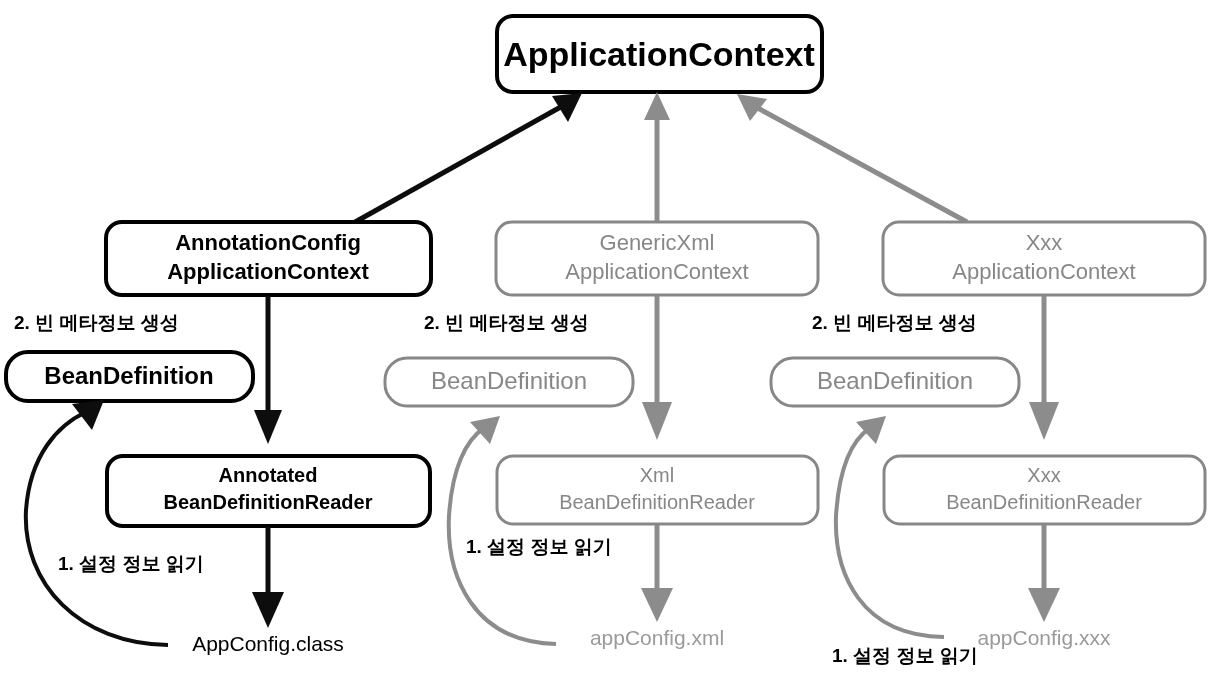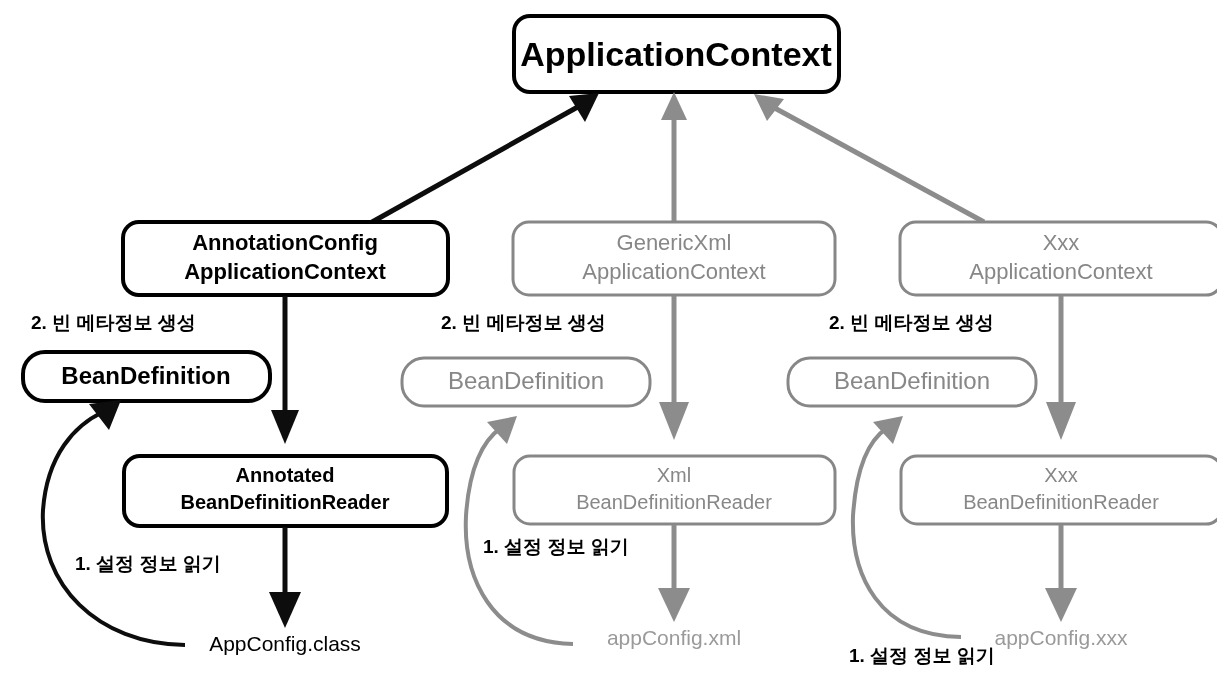--- a/index.html
+++ b/index.html
@@ -12,21 +12,20 @@
     width: 1217px;
     height: 674px;
     font-family: "Liberation Sans", sans-serif;
     overflow: hidden;
   }
   #diagram-root {
     position: relative;
     width: 981px;
     height: 674px;
     background: #ffffff;
-    margin-left: 17px;
   }
   svg.diagram-svg {
     position: absolute;
     top: 0;
     left: 0;
     width: 1217px;
     height: 674px;
   }
   .node-box {
     fill: #ffffff;

